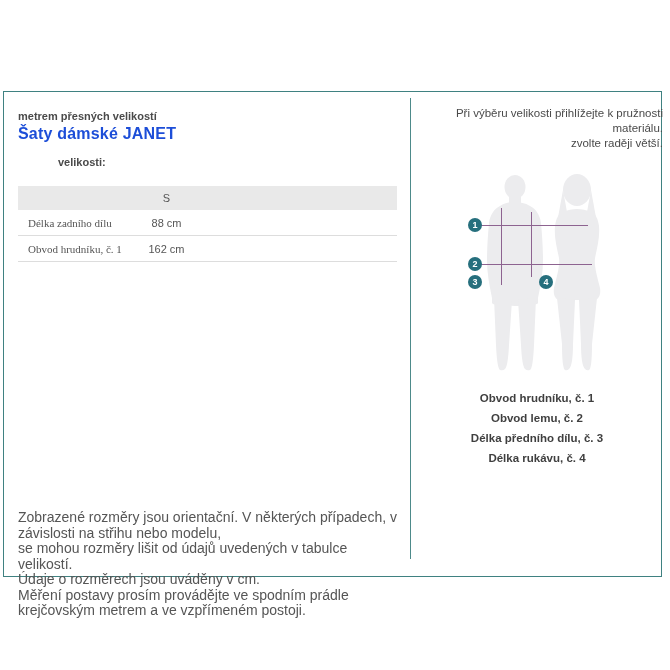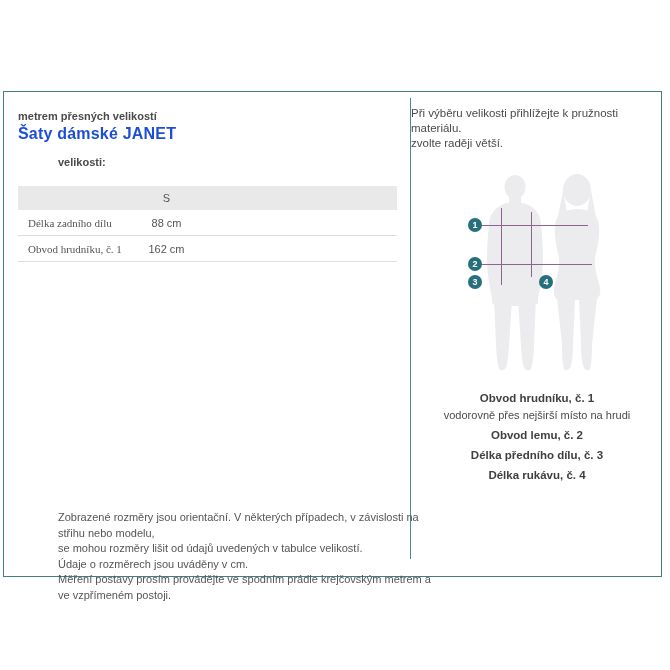--- a/index.html
+++ b/index.html
@@ -18,23 +18,23 @@
   .sizes-label{left:18px;top:156px;font-size:11px;font-weight:bold;color:#4a4a4a;margin-left:40px;}
   
   .size-table{left:18px;top:186px;width:379px;font-size:11px;color:#555;}
   .st-header{height:24px;background:#e9e9e9;display:flex;align-items:center;font-weight:normal;color:#555;}
   .st-header .spacer{width:115px;}
   .st-header .scell{width:67px;text-align:center;}
   .st-row{height:25px;display:flex;align-items:center;border-bottom:1px solid #dddddd;}
   .st-row .lcell{width:105px;padding-left:10px;font-family:Liberation Serif, serif;}
   .st-row .vcell{width:67px;text-align:center;}
   
-  .footnote{left:18px;top:510px;width:385px;font-size:11px;color:#555;line-height:15.5px;margin-left:40px;}
+  .footnote{left:18px;top:510px;width:385px;font-size:14px;color:#555;line-height:15.5px;}
   
-  .advice{left:411px;top:106px;width:252px;text-align:left;font-size:11.5px;color:#4a4a4a;line-height:15px;}
+  .advice{left:411px;top:106px;width:252px;text-align:right;font-size:11.5px;color:#4a4a4a;line-height:15px;}
   .figures-svg{left:440px;top:168px;}
   .mline{background:#8d6390;}
   .hline1{left:481px;top:225px;width:107px;height:1px;}
   .hline2{left:481px;top:264px;width:111px;height:1px;}
   .vlineA{left:501px;top:208px;width:1px;height:77px;}
   .vlineB{left:531px;top:212px;width:1px;height:65px;}
   .badge{
     width:14px;height:14px;border-radius:50%;background:#266f7d;color:#fff;
     font-size:9px;font-weight:bold;display:flex;align-items:center;justify-content:center;
     box-sizing:border-box;line-height:1;
@@ -114,21 +114,20 @@
 <div class="abs mline vlineB"></div>
 
 <div class="abs badge b1">1</div>
 <div class="abs badge b2">2</div>
 <div class="abs badge b3">3</div>
 <div class="abs badge b4">4</div>
 
 <div class="abs measure-labels">
   <div class="ml-block">
     <div class="ml-label">Obvod hrudníku, č. 1</div>
-    <div class="ml-caption">vodorovně přes nejširší místo na hrudi</div>
   </div>
   <div class="ml-block">
     <div class="ml-label">Obvod lemu, č. 2</div>
   </div>
   <div class="ml-block">
     <div class="ml-label">Délka předního dílu, č. 3</div>
   </div>
   <div class="ml-block">
     <div class="ml-label">Délka rukávu, č. 4</div>
   </div>

